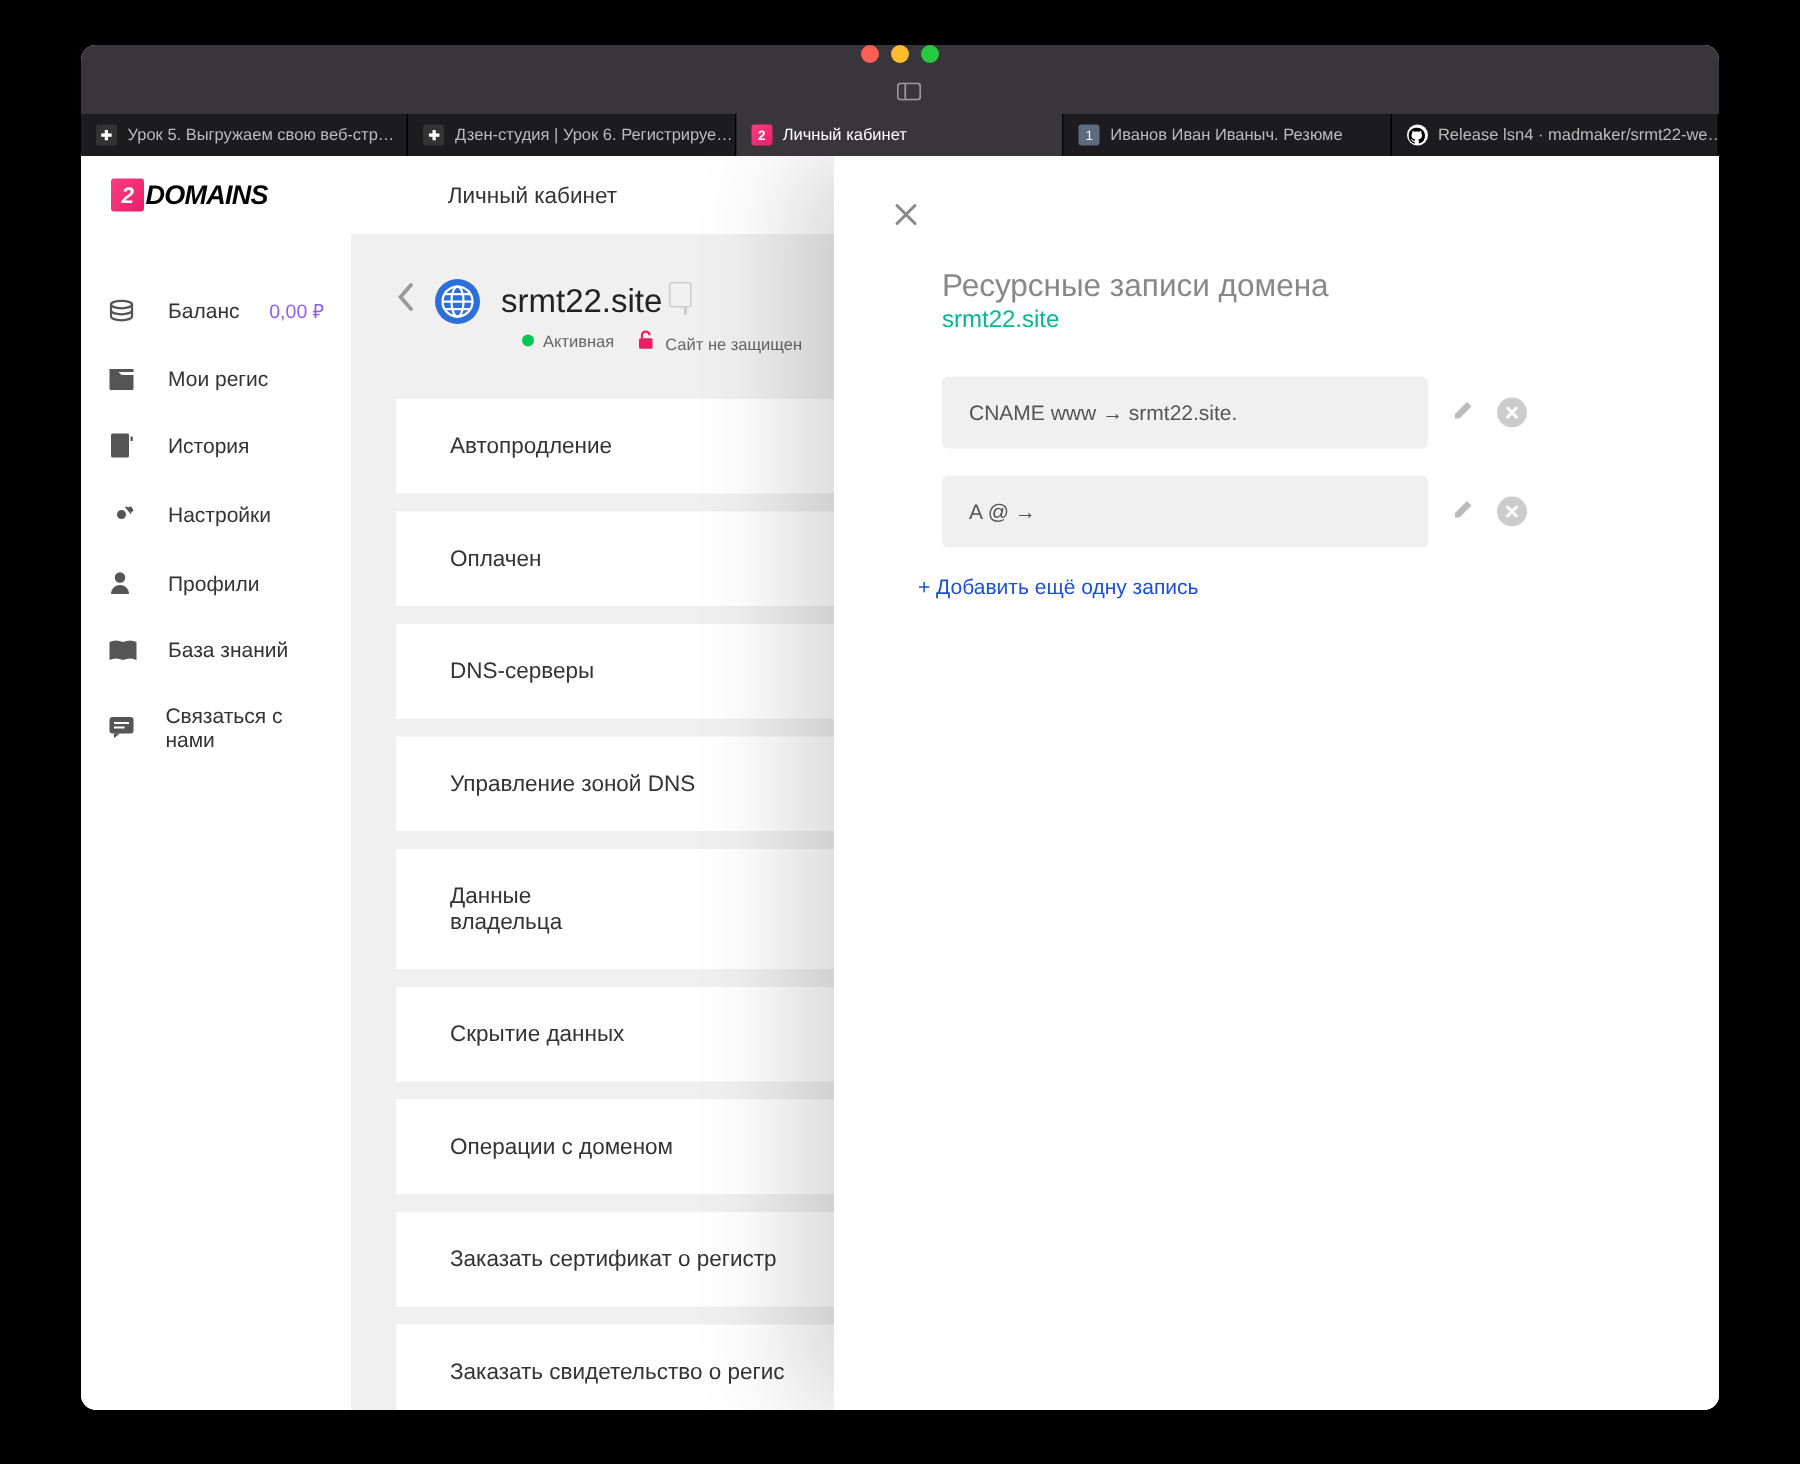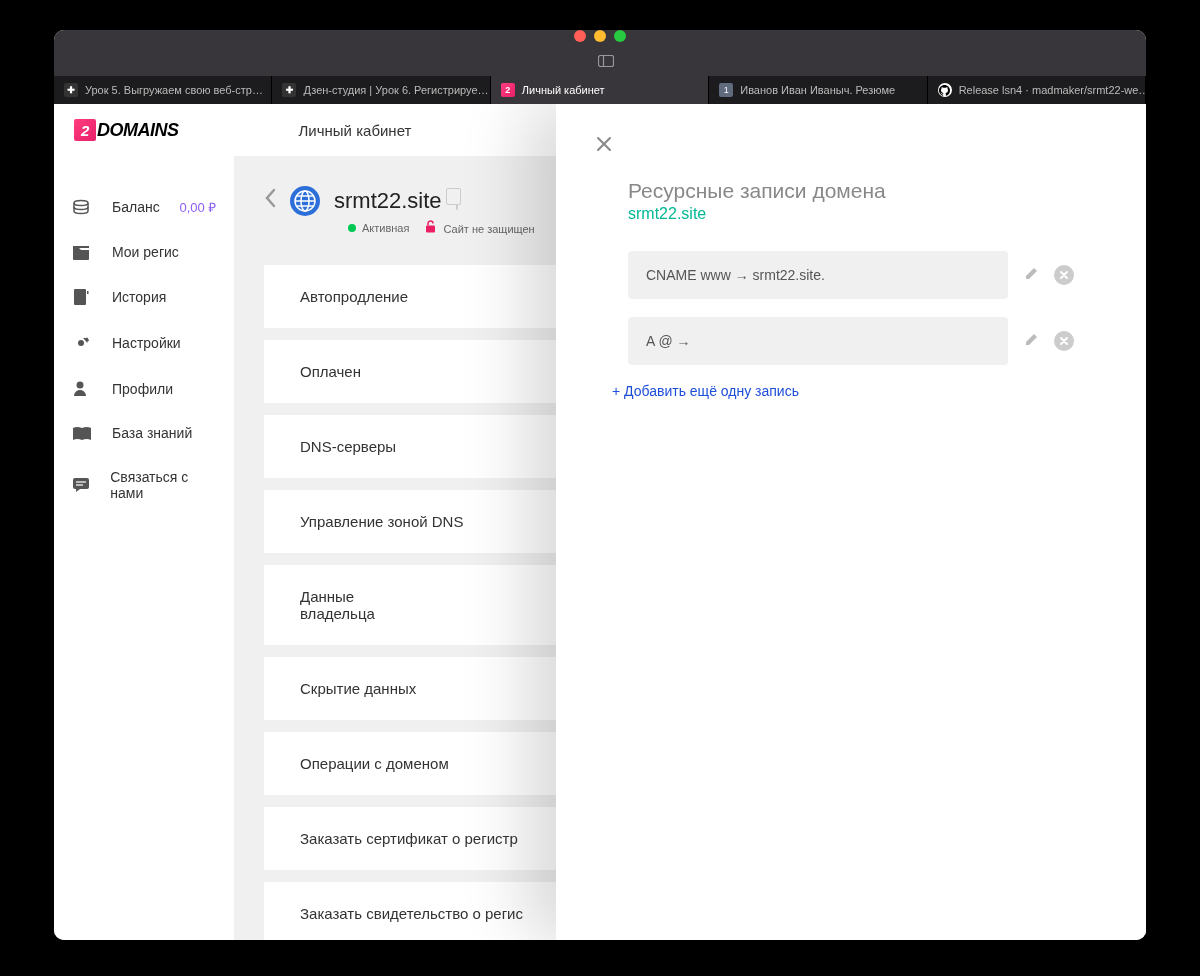--- a/index.html
+++ b/index.html
@@ -283,21 +283,21 @@
   gap: 14px;
   margin-bottom: 18px;
   margin-left: 32px;
 }
 .record-card {
   background: #f0f0f0;
   border-radius: 4px;
   padding: 16px 18px;
   font-size: 14px;
   color: #555;
-  width: 380px;
+  width: 324px;
 }
 .rec-icons { display: flex; gap: 14px; }
 .rec-ic {
   width: 18px;
   height: 18px;
   color: #bbb;
   cursor: pointer;
   display: inline-flex;
   align-items: center;
   justify-content: center;

